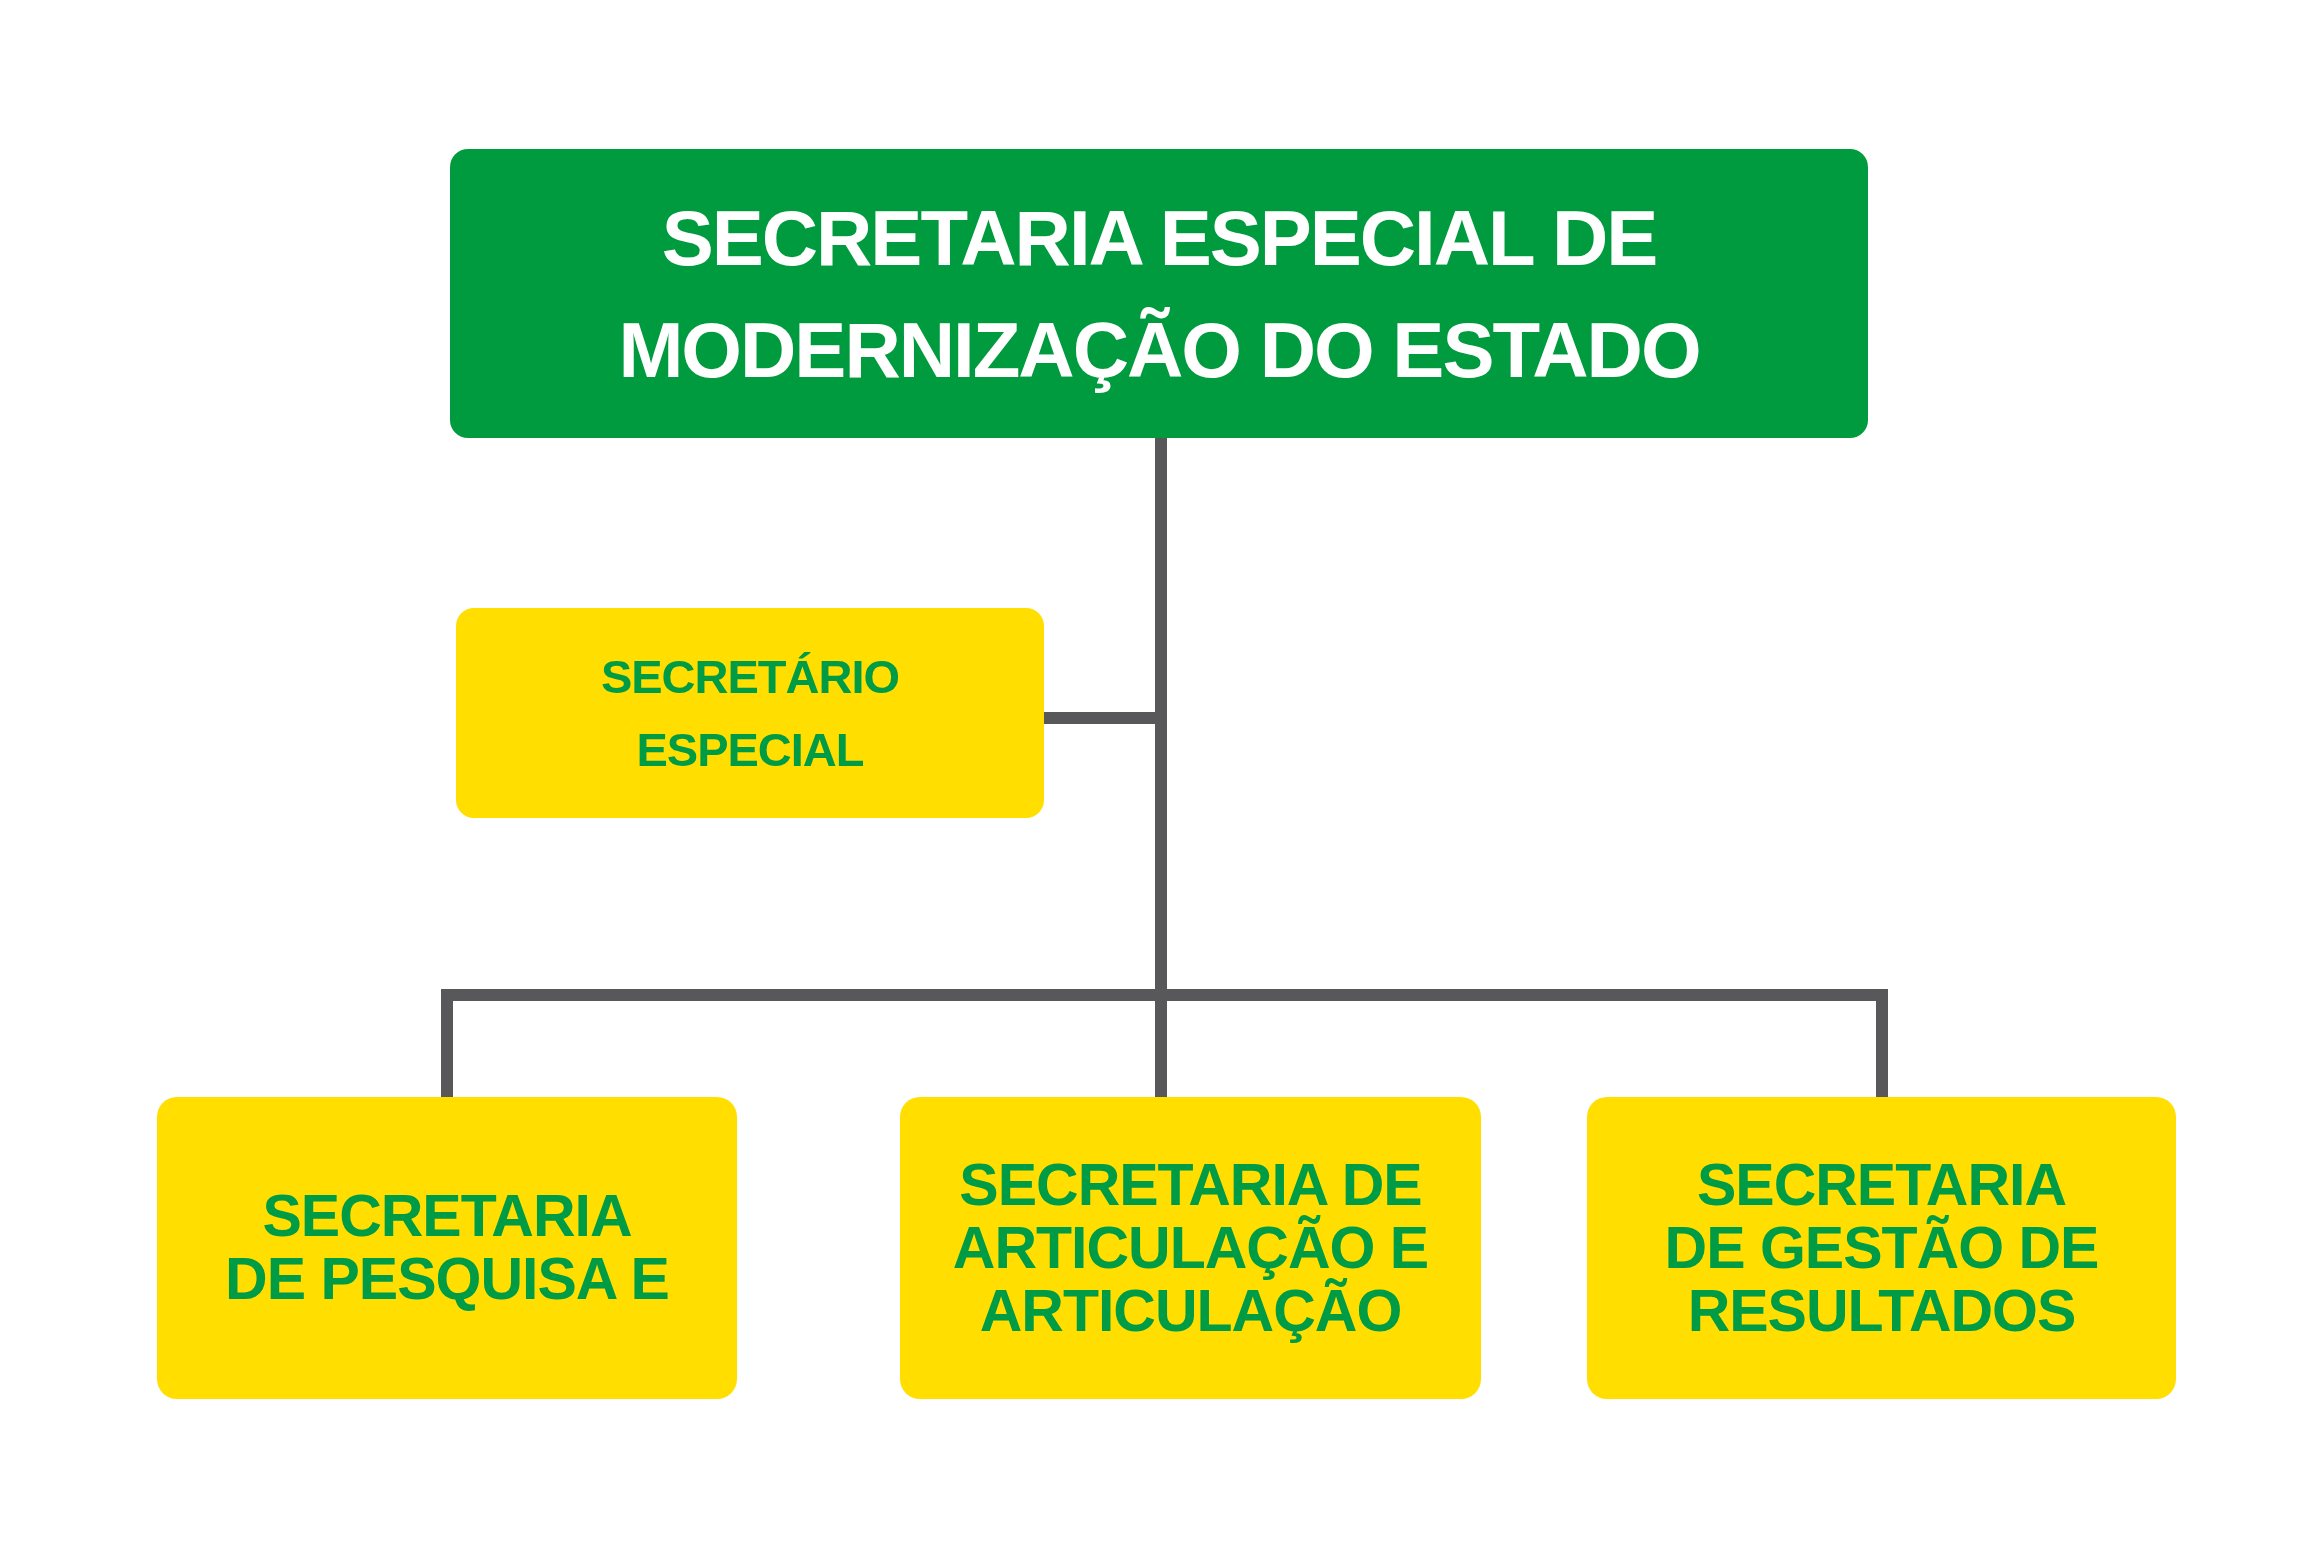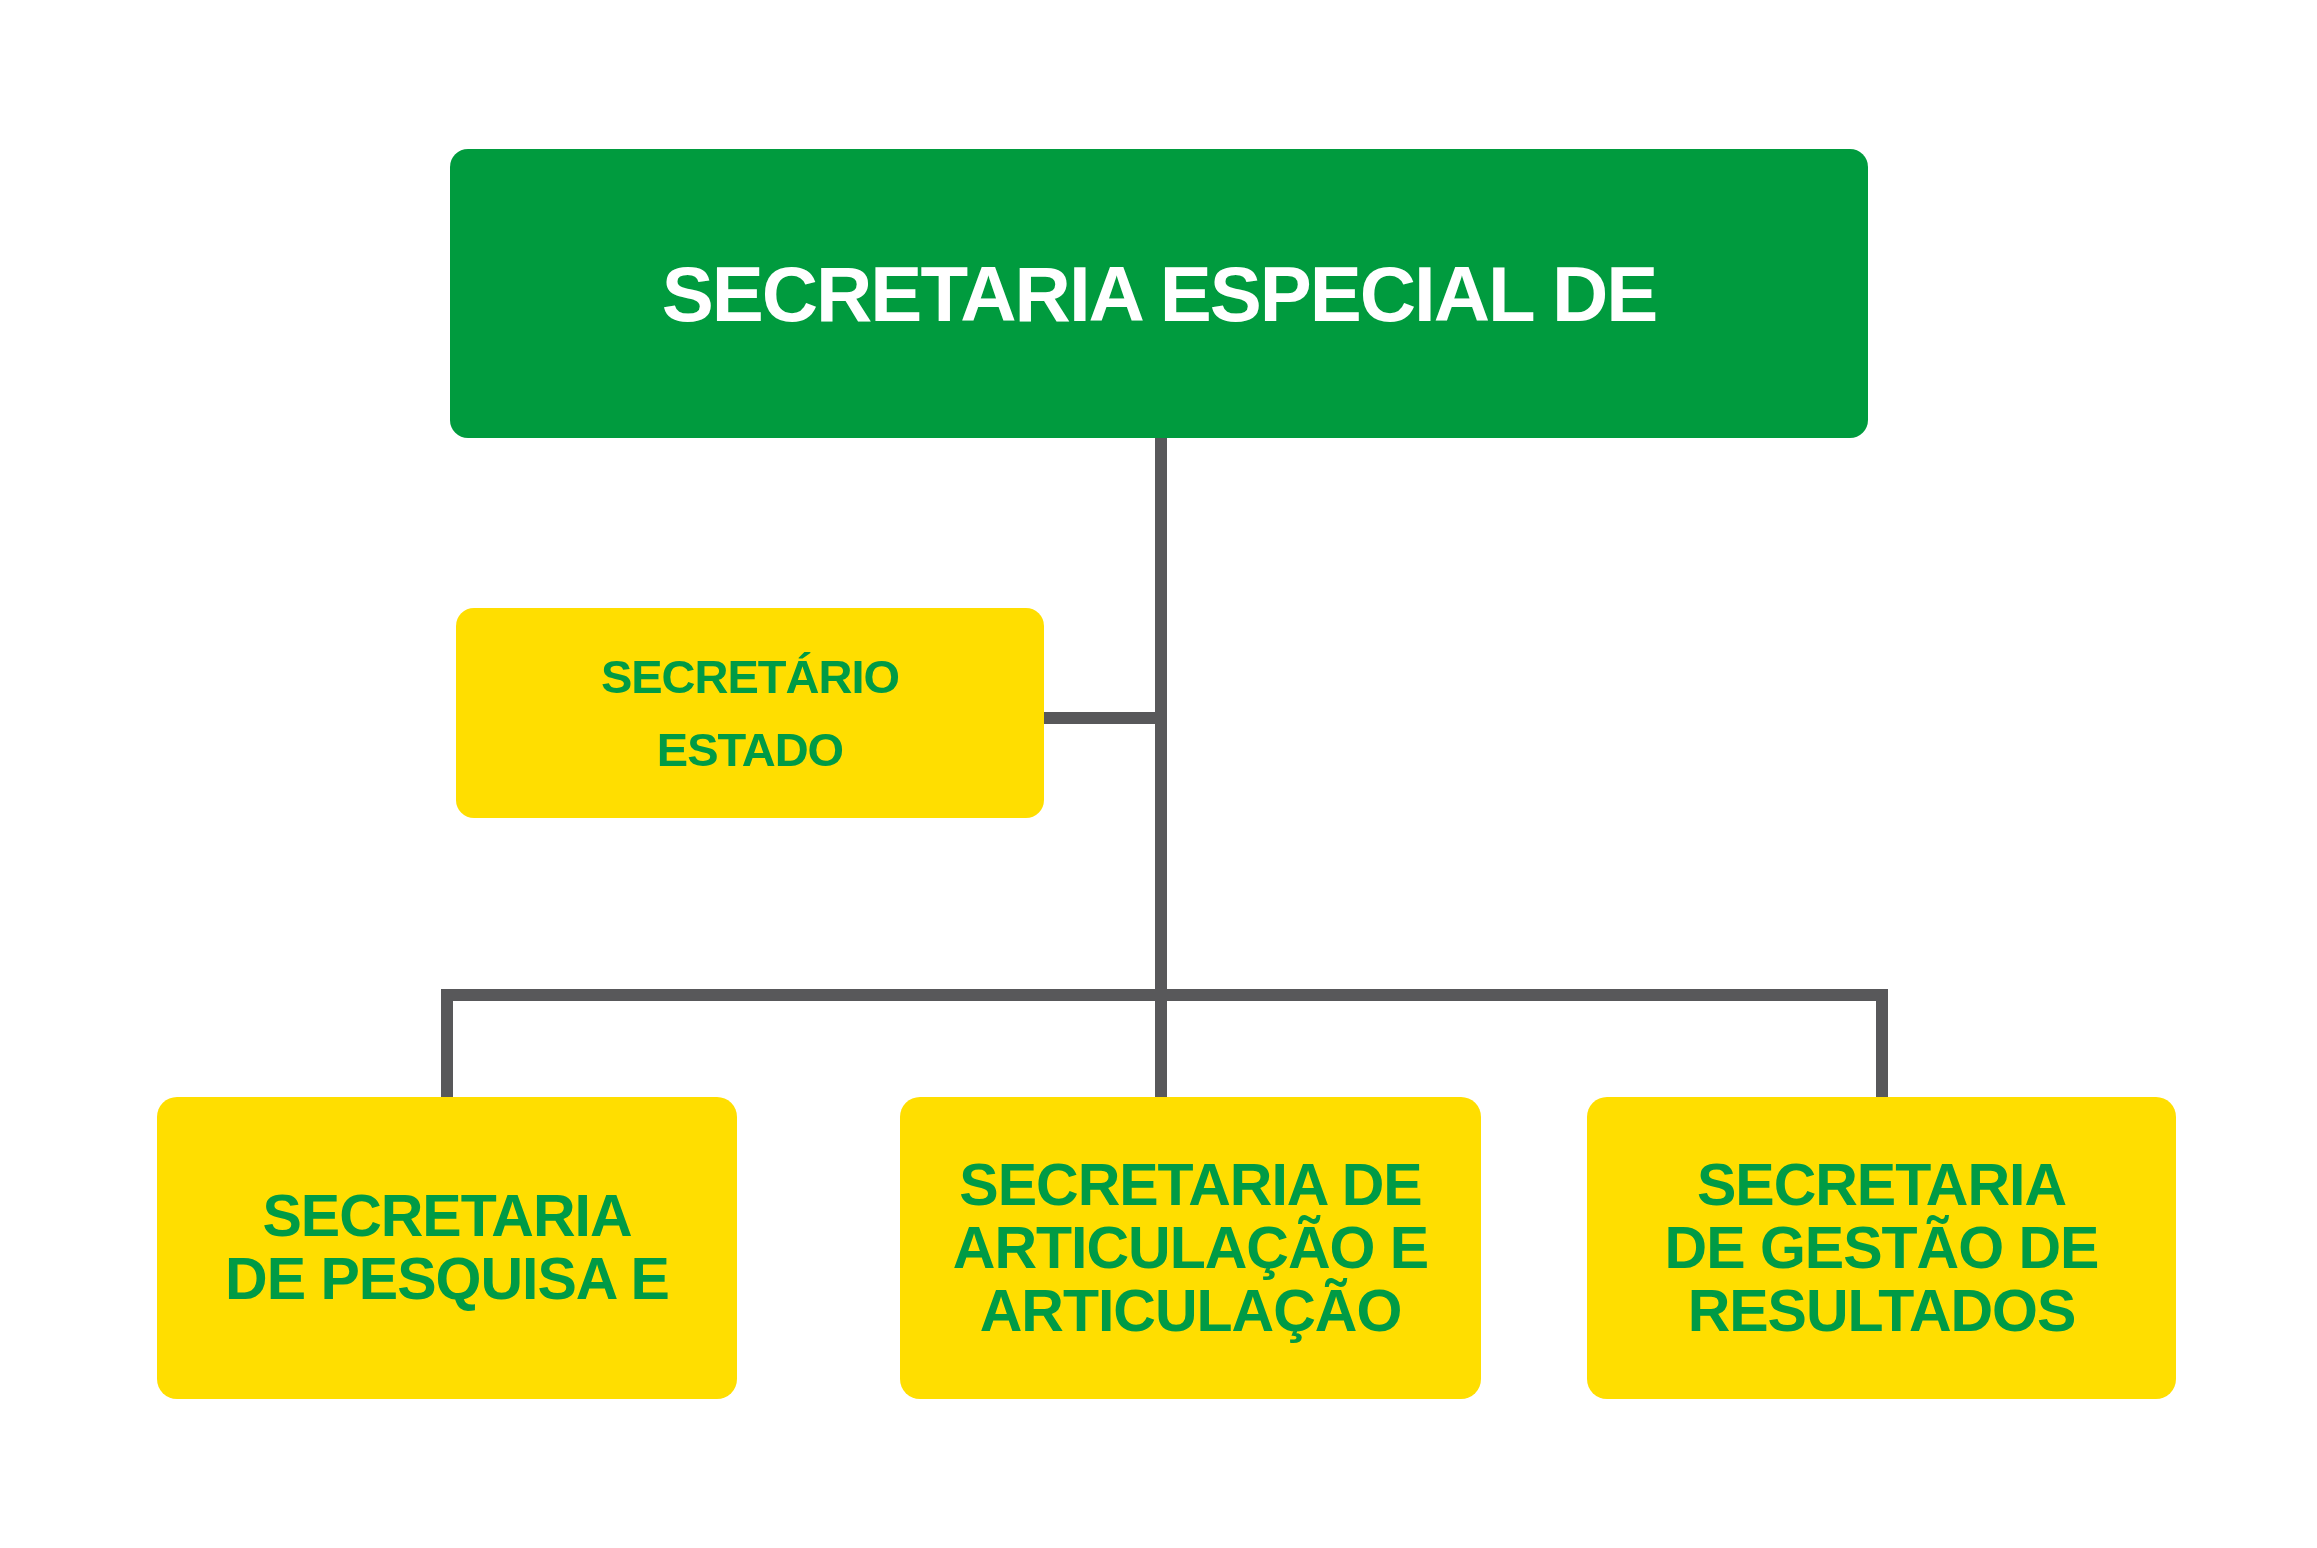--- a/index.html
+++ b/index.html
@@ -82,25 +82,26 @@
 <div class="canvas">
 
   <div class="connector conn-v-main"></div>
   <div class="connector conn-stub"></div>
   <div class="connector conn-h-branch"></div>
   <div class="connector conn-drop-l"></div>
   <div class="connector conn-drop-r"></div>
 
   <div class="node node-root">
     <span class="line">SECRETARIA ESPECIAL DE</span>
+    <span class="line">MODERNIZAÇÃO DO ESTADO</span>
   </div>
 
   <div class="node node-adjunto">
     <span class="line">SECRETÁRIO</span>
-    <span class="line">ESTADO</span>
+    <span class="line">ESPECIAL</span>
   </div>
 
   <div class="node node-child node-child1">
     <span class="line">SECRETARIA</span>
     <span class="line">DE PESQUISA E</span>
   </div>
 
   <div class="node node-child node-child2">
     <span class="line">SECRETARIA DE</span>
     <span class="line">ARTICULAÇÃO E</span>

